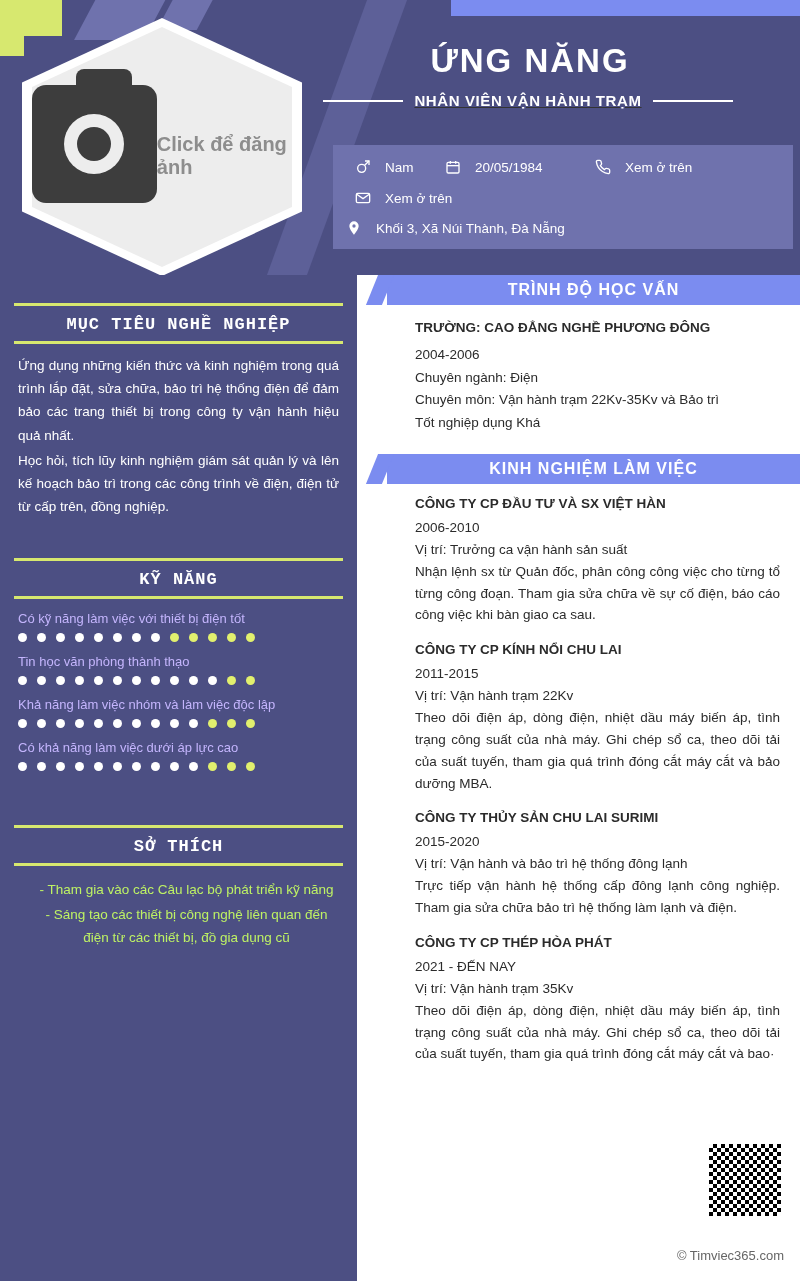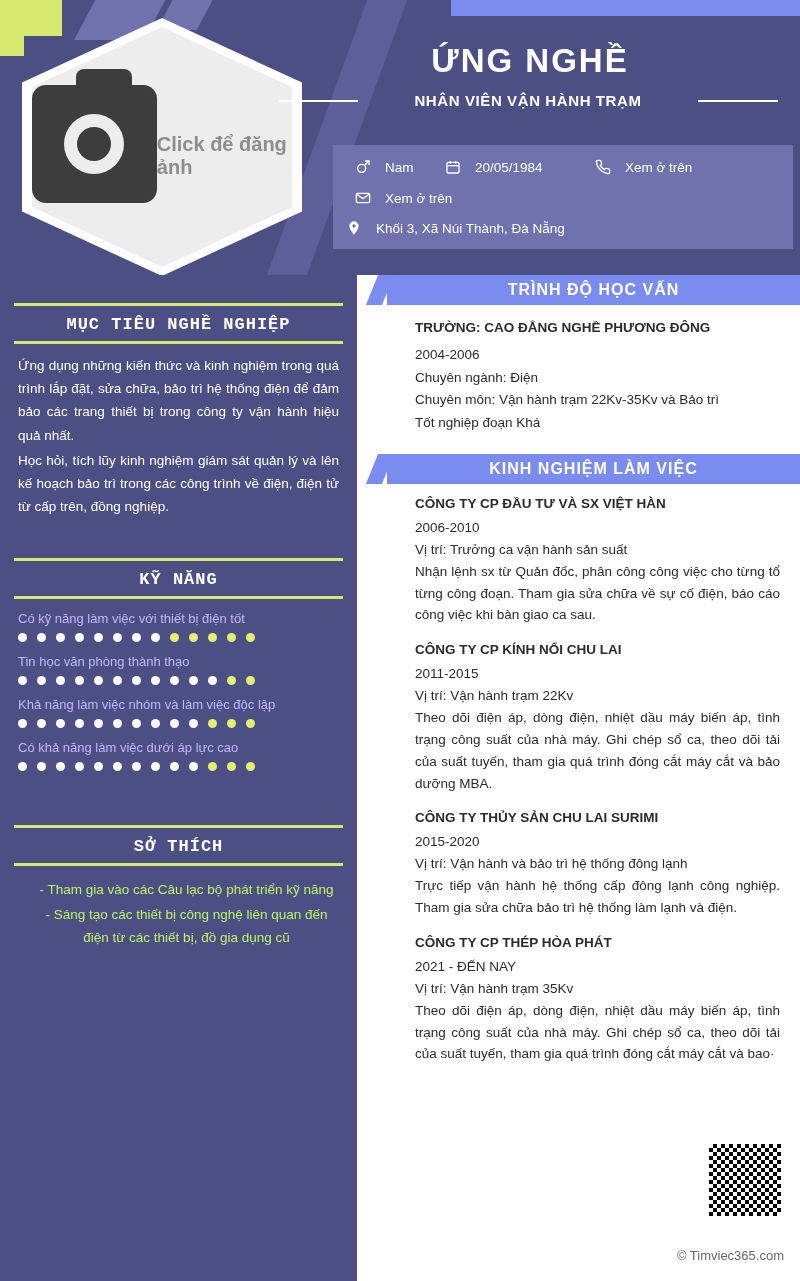--- a/index.html
+++ b/index.html
@@ -61,21 +61,21 @@
     margin-top:18px; color:#8d8d8d; font-size:20px; font-weight:bold;
   }
 
   .hdr-name {
     position:absolute; left:280px; top:42px; width:500px;
     color:#ffffff; font-size:33px; font-weight:bold; letter-spacing:2px;
     text-align:center;
   }
   .hdr-role-wrap {
     position:absolute; left:278px; top:92px; width:500px;
-    display:flex; align-items:center; gap:11px; justify-content:space-between;
+    display:flex; align-items:center; gap:11px; justify-content:center;text-decoration:underline;
   }
   .hdr-role {
     color:#ffffff; font-size:15px; font-weight:bold; letter-spacing:0.6px; white-space:nowrap;
   }
   .hdr-rule { height:2px; background:#ffffff; width:80px; }
 
   .contact-box {
     position:absolute; left:333px; top:145px; width:460px; height:104px;
     background:#6f72ad;
   }
@@ -169,21 +169,21 @@
       <div class="hex-outer"></div>
       <div class="hex-inner">
         <div class="cam">
           <div class="lens-out"></div>
           <div class="lens-in"></div>
         </div>
         <div class="photo-caption">Click để đăng ảnh</div>
       </div>
     </div>
 
-    <div class="hdr-name">ỨNG NGHỀ</div>
+    <div class="hdr-name">ỨNG NĂNG</div>
     <div class="hdr-role-wrap">
       <div class="hdr-rule"></div>
       <div class="hdr-role">NHÂN VIÊN VẬN HÀNH TRẠM</div>
       <div class="hdr-rule"></div>
     </div>
 
     <div class="contact-box">
       <div class="contact-row r1">
         <span class="ico">
           <svg width="16" height="16" viewBox="0 0 24 24" fill="none" stroke="#fff" stroke-width="2">
@@ -340,21 +340,21 @@
   <div class="right-col">
 
     <div class="rsec-header">
       <span>TRÌNH ĐỘ HỌC VẤN</span>
     </div>
     <div class="edu-wrap">
       <div class="edu-line b">TRƯỜNG: CAO ĐẲNG NGHỀ PHƯƠNG ĐÔNG</div>
       <div class="edu-line">2004-2006</div>
       <div class="edu-line">Chuyên ngành: Điện</div>
       <div class="edu-line">Chuyên môn: Vận hành trạm 22Kv-35Kv và Bảo trì</div>
-      <div class="edu-line">Tốt nghiệp đoạn Khá</div>
+      <div class="edu-line">Tốt nghiệp dụng Khá</div>
     </div>
 
     <div class="rsec-header" style="margin-top:20px">
       <span>KINH NGHIỆM LÀM VIỆC</span>
     </div>
     <div class="rbody">
 
       <div class="entry">
         <div class="entry-title">CÔNG TY CP ĐẦU TƯ VÀ SX VIỆT HÀN</div>
         <div class="entry-line">2006-2010</div>

